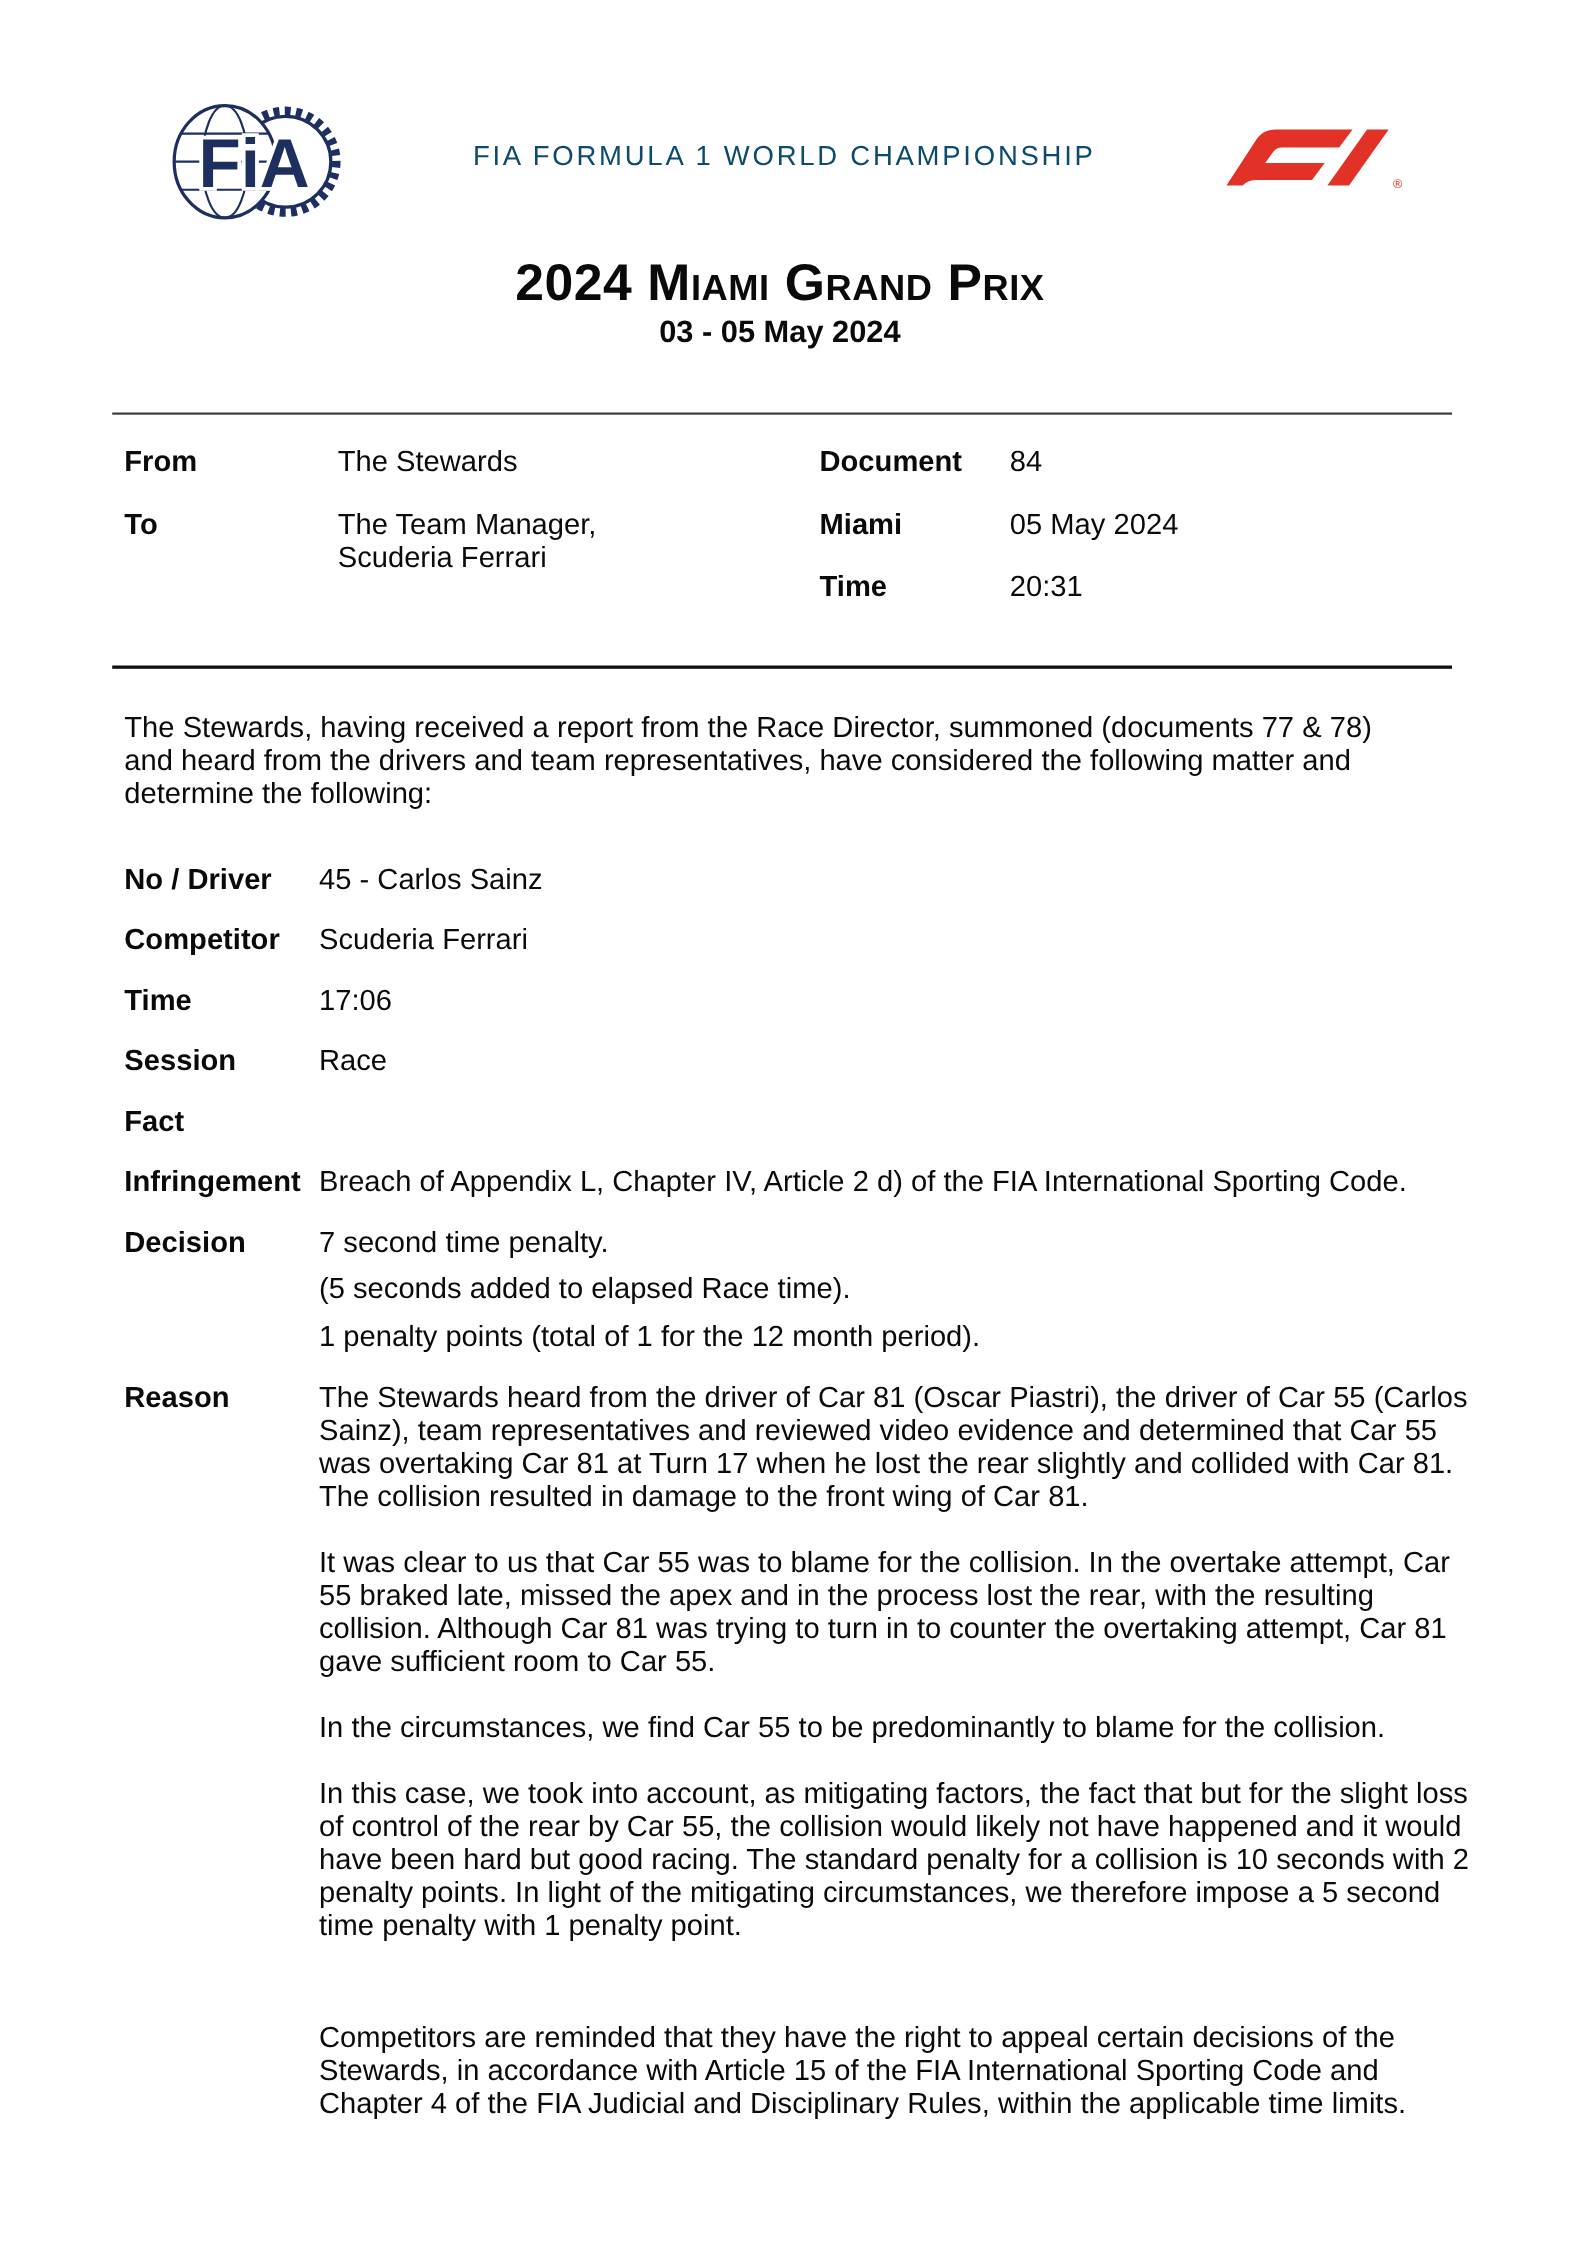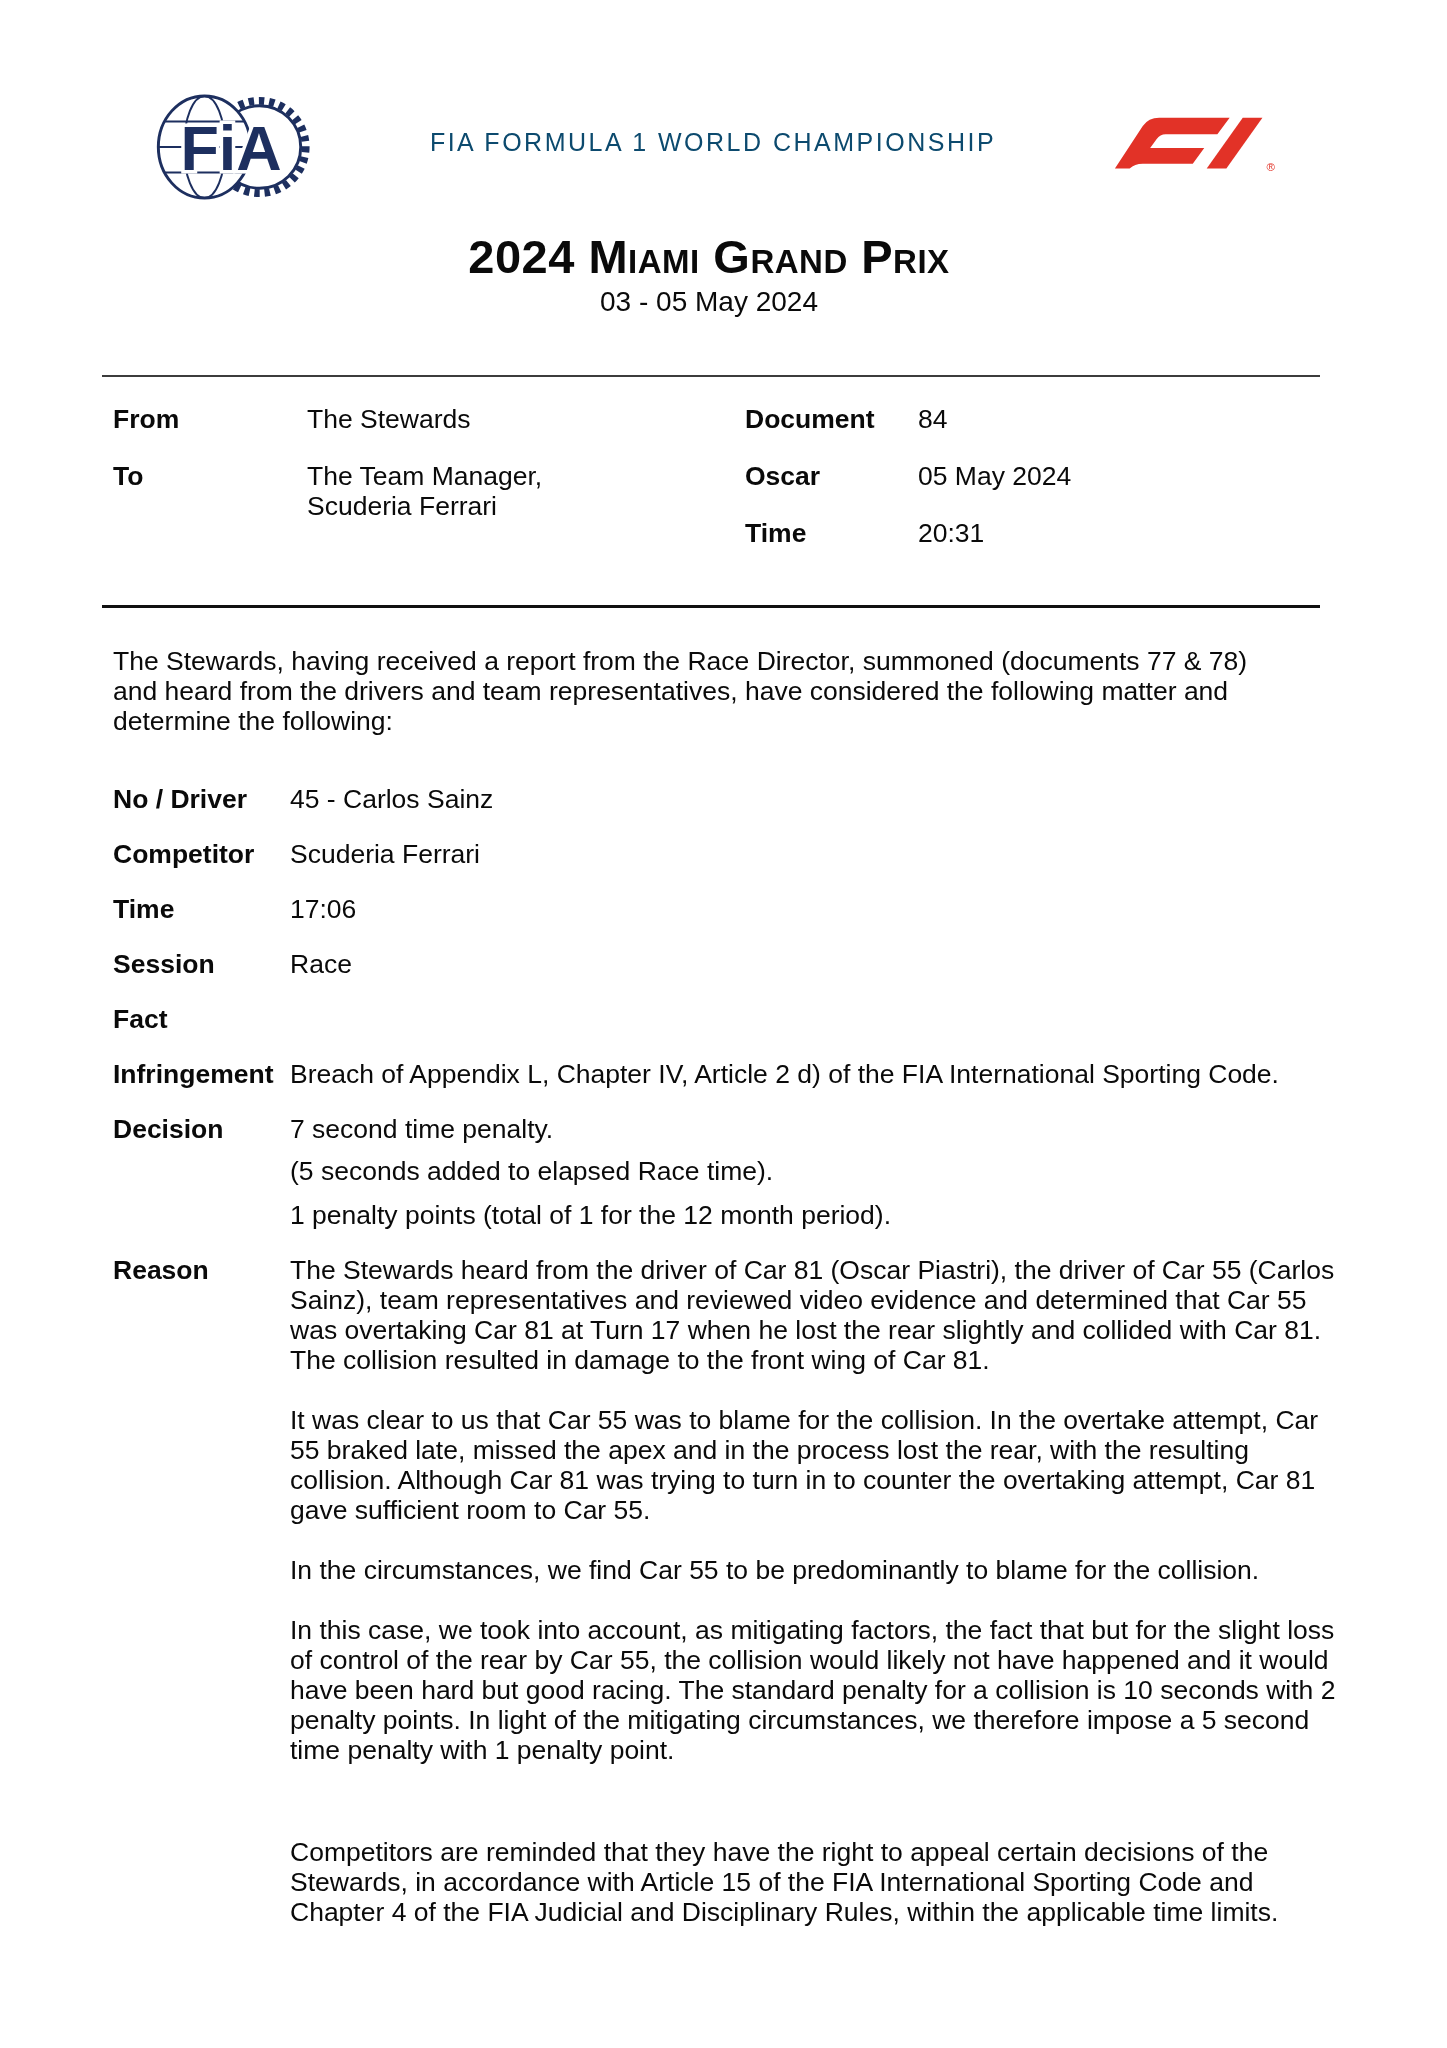--- a/index.html
+++ b/index.html
@@ -30,21 +30,21 @@
     color:#0c4a6e;margin-bottom:10px;white-space:nowrap;
   }
   .f1-logo{flex:0 0 auto;margin-bottom:6px;}
 
   
   .title-block{text-align:center;margin-top:26px;}
   .event-title{
     font-size:47px;font-weight:bold;
     font-variant:small-caps;letter-spacing:0.5px;line-height:50px;
   }
-  .event-dates{font-size:28px;font-weight:normal;line-height:34px;margin-top:3px;}
+  .event-dates{font-size:28px;font-weight:bold;line-height:34px;margin-top:3px;}
 
   
   .rule{border:none;margin:0 98px 0 102px;}
   .rule.thin{border-top:2px solid #3c3c3c;margin-top:56px;}
   .rule.thick{border-top:3px solid #101010;}
 
   
   .meta{
     display:flex;
     margin:0 95px 0 102px;
@@ -126,21 +126,21 @@
           <div>Scuderia Ferrari</div>
         </span>
       </div>
     </div>
     <div class="meta-right">
       <div class="meta-row">
         <span class="meta-label">Document</span>
         <span class="meta-value">84</span>
       </div>
       <div class="meta-row">
-        <span class="meta-label">Oscar</span>
+        <span class="meta-label">Miami</span>
         <span class="meta-value">05 May 2024</span>
       </div>
       <div class="meta-row">
         <span class="meta-label">Time</span>
         <span class="meta-value">20:31</span>
       </div>
     </div>
   </section>
 
   <hr class="rule thick">

